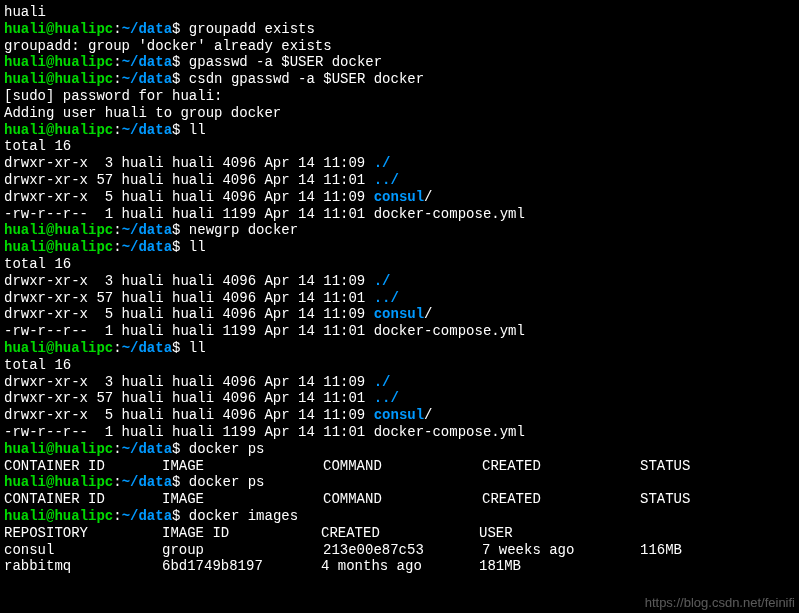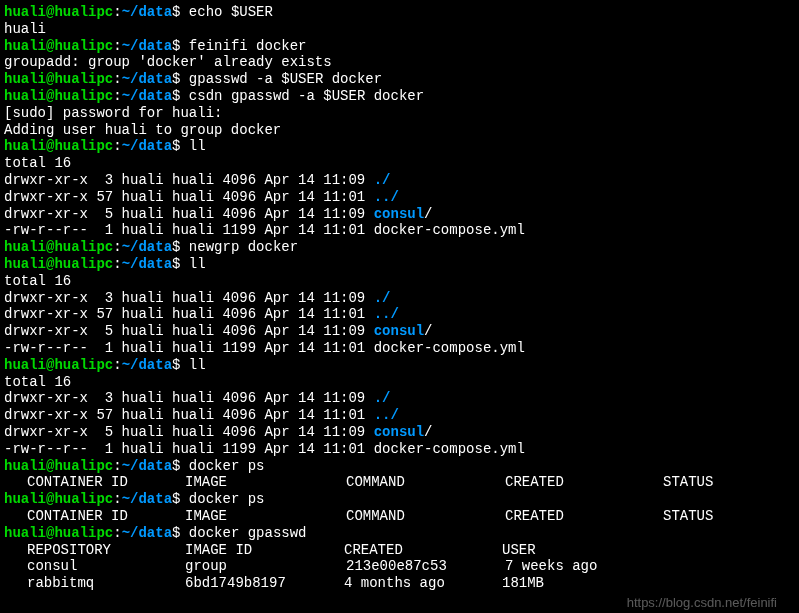--- a/index.html
+++ b/index.html
@@ -19,42 +19,41 @@
     .user { color: #00d900; font-weight: bold; }
     .host { color: #00d900; font-weight: bold; }
     .path { color: #0099ff; font-weight: bold; }
     .dollar { color: #fff; }
     .cmd { color: #fff; }
     .out { color: #fff; }
     .dir { color: #0099ff; font-weight: bold; }
     .watermark {
       position: absolute;
       bottom: 2px;
-      right: 22px;
+      right: 4px;
       color: rgba(255,255,255,0.35);
       font-size: 13px;
       font-family: Arial, sans-serif;
       text-align: right;
     }
-    .table-head { display: flex; margin-left: 23px; }
+    .table-head { display: flex; }
     .col1 { width: 158px; }
     .col2 { width: 161px; }
     .col3 { width: 159px; }
     .col4 { width: 158px; }
     .col5 { flex: 1; }
   </style>
 </head>
 <body>
 
 <div>
 
-<div class="line"><span class="user">huali</span><span class="user">@</span><span class="host">hualipc</span><span class="out">:</span><span class="path">~/data</span><span class="dollar">$</span><span class="cmd"> echo $USER</span></div>
 <div class="line out">huali</div>
 
-<div class="line"><span class="user">huali</span><span class="user">@</span><span class="host">hualipc</span><span class="out">:</span><span class="path">~/data</span><span class="dollar">$</span><span class="cmd"> feinifi docker</span></div>
+<div class="line"><span class="user">huali</span><span class="user">@</span><span class="host">hualipc</span><span class="out">:</span><span class="path">~/data</span><span class="dollar">$</span><span class="cmd"> groupadd exists</span></div>
 <div class="line out">groupadd: group 'docker' already exists</div>
 
 <div class="line"><span class="user">huali</span><span class="user">@</span><span class="host">hualipc</span><span class="out">:</span><span class="path">~/data</span><span class="dollar">$</span><span class="cmd"> gpasswd -a $USER docker</span></div>
 
 <div class="line"><span class="user">huali</span><span class="user">@</span><span class="host">hualipc</span><span class="out">:</span><span class="path">~/data</span><span class="dollar">$</span><span class="cmd"> csdn gpasswd -a $USER docker</span></div>
 <div class="line out">[sudo] password for huali:</div>
 <div class="line out">Adding user huali to group docker</div>
 
 <div class="line"><span class="user">huali</span><span class="user">@</span><span class="host">hualipc</span><span class="out">:</span><span class="path">~/data</span><span class="dollar">$</span><span class="cmd"> ll</span></div>
 <div class="line out">total 16</div>
@@ -90,32 +89,33 @@
 
 <div class="line"><span class="user">huali</span><span class="user">@</span><span class="host">hualipc</span><span class="out">:</span><span class="path">~/data</span><span class="dollar">$</span><span class="cmd"> docker ps</span></div>
 <div class="table-head">
   <span class="col1 out">CONTAINER ID</span>
   <span class="col2 out">IMAGE</span>
   <span class="col3 out">COMMAND</span>
   <span class="col4 out">CREATED</span>
   <span class="col5 out">STATUS</span>
 </div>
 
-<div class="line"><span class="user">huali</span><span class="user">@</span><span class="host">hualipc</span><span class="out">:</span><span class="path">~/data</span><span class="dollar">$</span><span class="cmd"> docker gpasswd</span></div>
+<div class="line"><span class="user">huali</span><span class="user">@</span><span class="host">hualipc</span><span class="out">:</span><span class="path">~/data</span><span class="dollar">$</span><span class="cmd"> docker images</span></div>
 <div class="table-head">
   <span class="col1 out">REPOSITORY</span>
   <span class="col3 out">IMAGE ID</span>
   <span class="col4 out">CREATED</span>
   <span class="col5 out">USER</span>
 </div>
 <div class="table-head">
   <span class="col1 out">consul</span>
   <span class="col2 out">group</span>
   <span class="col3 out">213e00e87c53</span>
   <span class="col4 out">7 weeks ago</span>
+  <span class="col5 out">116MB</span>
 </div>
 <div class="table-head">
   <span class="col1 out">rabbitmq</span>
   <span class="col3 out">6bd1749b8197</span>
   <span class="col4 out">4 months ago</span>
   <span class="col5 out">181MB</span>
 </div>
 
 </div>
 

